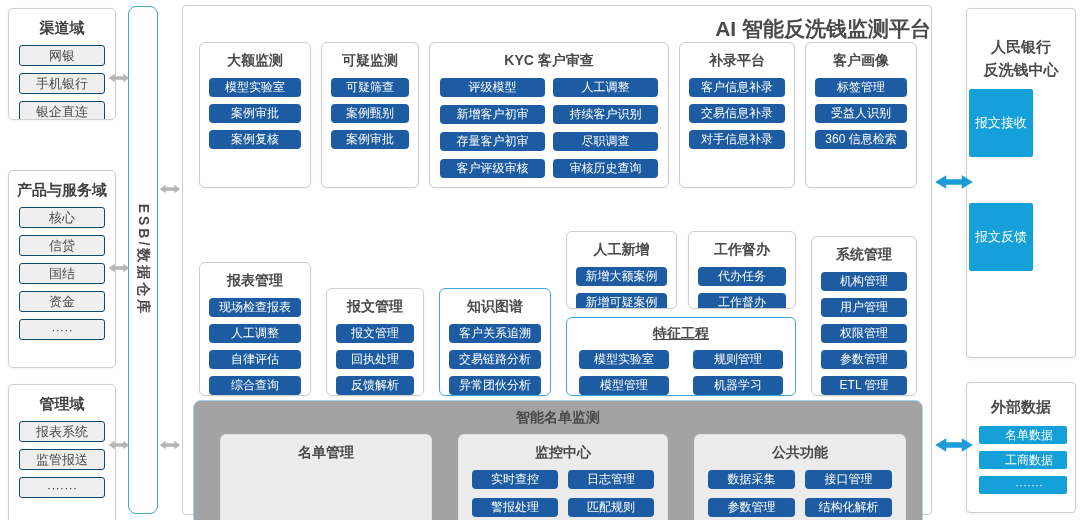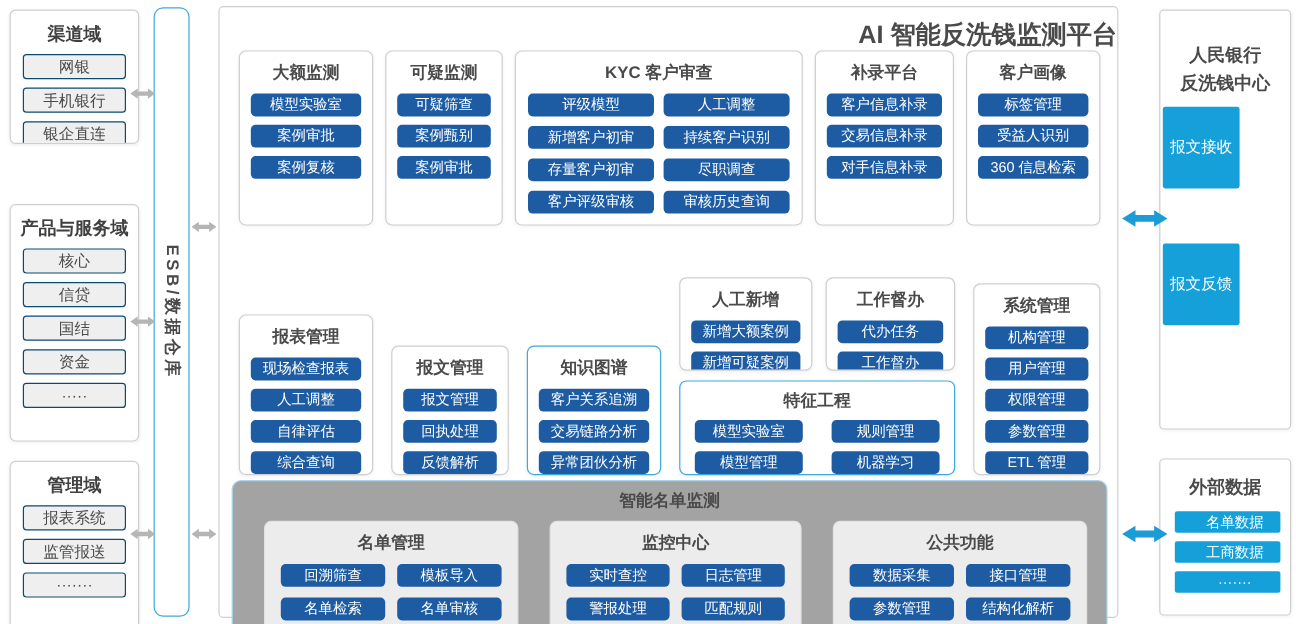--- a/index.html
+++ b/index.html
@@ -194,21 +194,21 @@
           </div>
           <div class="panel wB">
             <div class="p-title">工作督办</div>
             <div class="btn-col">
               <div class="btn">代办任务</div>
               <div class="btn">工作督办</div>
             </div>
           </div>
         </div>
         <div class="panel hl feature">
-          <div class="p-title" style="margin:7px 4px 7px;">特征工程</div>
+          <div class="p-title" style="margin:7px 4px 7px;text-decoration:underline;">特征工程</div>
           <div class="btn-grid" style="gap:7px 24px;">
             <div class="btn">模型实验室</div>
             <div class="btn">规则管理</div>
             <div class="btn">模型管理</div>
             <div class="btn">机器学习</div>
           </div>
         </div>
       </div>
       <div class="panel w6">
         <div class="p-title">系统管理</div>
@@ -220,26 +220,20 @@
           <div class="btn">ETL 管理</div>
         </div>
       </div>
     </div>
 
     <div class="bottom">
       <div class="b-title">智能名单监测</div>
       <div class="b-groups">
         <div class="gray-group gw1">
           <div class="g-title">名单管理</div>
-          <div class="btn-grid">
-            <div class="btn">回溯筛查</div>
-            <div class="btn">模板导入</div>
-            <div class="btn">名单检索</div>
-            <div class="btn">名单审核</div>
-          </div>
         </div>
         <div class="gray-group gw2">
           <div class="g-title">监控中心</div>
           <div class="btn-grid">
             <div class="btn">实时查控</div>
             <div class="btn">日志管理</div>
             <div class="btn">警报处理</div>
             <div class="btn">匹配规则</div>
           </div>
         </div>

